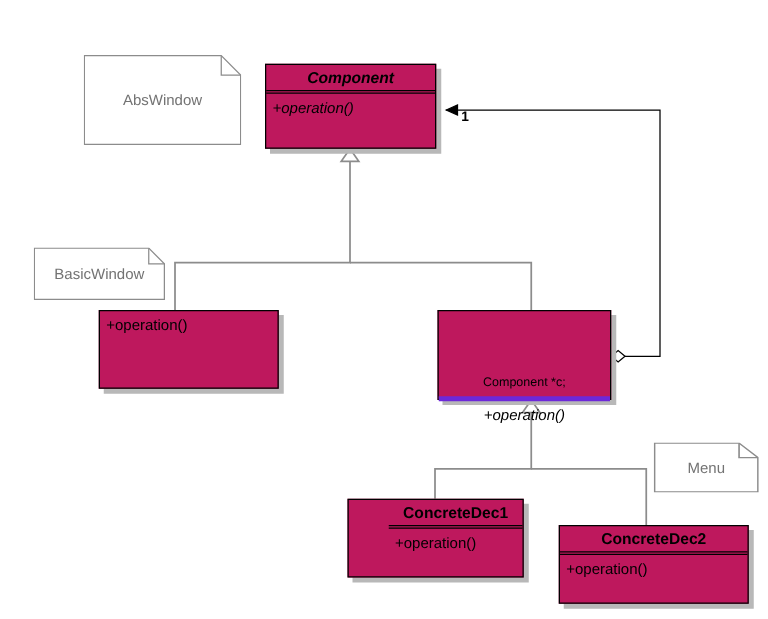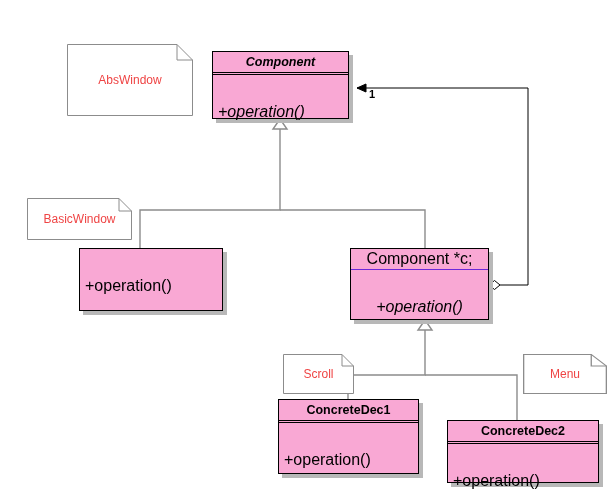--- a/index.html
+++ b/index.html
@@ -19,53 +19,53 @@
     position: absolute;
     left: 0;
     top: 0;
     width: 614px;
     height: 495px;
   }
 
   
   .uml-class {
     position: absolute;
-    background: #f9a8d4;
+    background: #be185d;
     border: 1px solid #000000;
     box-sizing: border-box;
     box-shadow: 4px 4px 0 0 #b8b8b8;
     z-index: 5;
   }
   .uml-name {
     text-align: center;
     font-size: 12.5px;
     padding: 3px 2px 3px 2px;
     border-bottom: 1px solid #000000;
     line-height: 14px;
     white-space: nowrap;
   }
   .uml-name.double {
     border-bottom: 3px double #000000;
   }
   .uml-italic { font-style: italic; font-weight: bold; }
   .uml-bold { font-weight: bold; }
   .uml-attrs {
-    font-size: 16px;
+    font-size: 10px;
     padding: 3px 2px 3px 5px;
     line-height: 14px;
-    border-bottom: 1px solid #6d28d9;
+    border-bottom: 4px solid #6d28d9;
     white-space: nowrap;
+    margin-top: 48px;
   }
   .uml-attrs.centered { text-align: center; padding-left: 2px; }
   .uml-ops {
-    font-size: 16px;
+    font-size: 12px;
     padding: 4px 2px 4px 5px;
     line-height: 14px;
     white-space: nowrap;
-    margin-top: 26px;
   }
   .uml-ops.centered { text-align: center; padding-left: 2px; }
   .uml-ops.italic { font-style: italic; }
 
   
   .uml-note {
     position: absolute;
     background: #ffffff;
     box-sizing: border-box;
     z-index: 4;
@@ -76,21 +76,21 @@
     width: 100%; height: 100%;
   }
   .uml-note .note-label {
     position: absolute;
     left: 0; top: 0;
     width: 100%; height: 100%;
     display: flex;
     align-items: center;
     justify-content: center;
     font-size: 12px;
-    color: #ef4444;
+    color: #737373;
     white-space: nowrap;
   }
 
   
   .mult-label {
     position: absolute;
     font-size: 11px;
     font-weight: bold;
     color: #000000;
     z-index: 6;
@@ -137,27 +137,20 @@
   </div>
 
   <div class="uml-note" style="left:27px; top:198px; width:105px; height:42px;">
     <svg class="note-shape" viewBox="0 0 105 42" preserveAspectRatio="none">
       <path d="M 0.5 0.5 L 92 0.5 L 104.5 13 L 104.5 41.5 L 0.5 41.5 Z" fill="#ffffff" stroke="#8c8c8c" stroke-width="1"></path>
       <path d="M 92 0.5 L 92 13 L 104.5 13" fill="none" stroke="#8c8c8c" stroke-width="1"></path>
     </svg>
     <div class="note-label">BasicWindow</div>
   </div>
 
-  <div class="uml-note" style="left:283px; top:354px; width:71px; height:40px;">
-    <svg class="note-shape" viewBox="0 0 71 40" preserveAspectRatio="none">
-      <path d="M 0.5 0.5 L 59 0.5 L 70.5 12 L 70.5 39.5 L 0.5 39.5 Z" fill="#ffffff" stroke="#8c8c8c" stroke-width="1"></path>
-      <path d="M 59 0.5 L 59 12 L 70.5 12" fill="none" stroke="#8c8c8c" stroke-width="1"></path>
-    </svg>
-    <div class="note-label">Scroll</div>
-  </div>
 
   <div class="uml-note" style="left:523px; top:354px; width:84px; height:40px;">
     <svg class="note-shape" viewBox="0 0 64 40" preserveAspectRatio="none">
       <path d="M 0.5 0.5 L 52 0.5 L 63.5 12 L 63.5 39.5 L 0.5 39.5 Z" fill="#ffffff" stroke="#8c8c8c" stroke-width="1"></path>
       <path d="M 52 0.5 L 52 12 L 63.5 12" fill="none" stroke="#8c8c8c" stroke-width="1"></path>
     </svg>
     <div class="note-label">Menu</div>
   </div>
 
   <div class="uml-class" style="left:212px; top:51px; width:137px; height:68px;">
@@ -167,21 +160,21 @@
 
   <div class="uml-class" style="left:79px; top:248px; width:144px; height:63px;">
     <div class="uml-ops">+operation()</div>
   </div>
 
   <div class="uml-class" style="left:350px; top:248px; width:139px; height:72px;">
     <div class="uml-attrs centered">Component *c;</div>
     <div class="uml-ops centered italic">+operation()</div>
   </div>
 
-  <div class="uml-class" style="left:278px; top:399px; width:141px; height:75px;">
+  <div class="uml-class" style="left:278px; top:399px; width:141px; height:63px;padding-left:32px;">
     <div class="uml-name double uml-bold">ConcreteDec1</div>
     <div class="uml-ops">+operation()</div>
   </div>
 
   <div class="uml-class" style="left:447px; top:420px; width:152px; height:63px;">
     <div class="uml-name double uml-bold">ConcreteDec2</div>
     <div class="uml-ops">+operation()</div>
   </div>
 
 </div>

